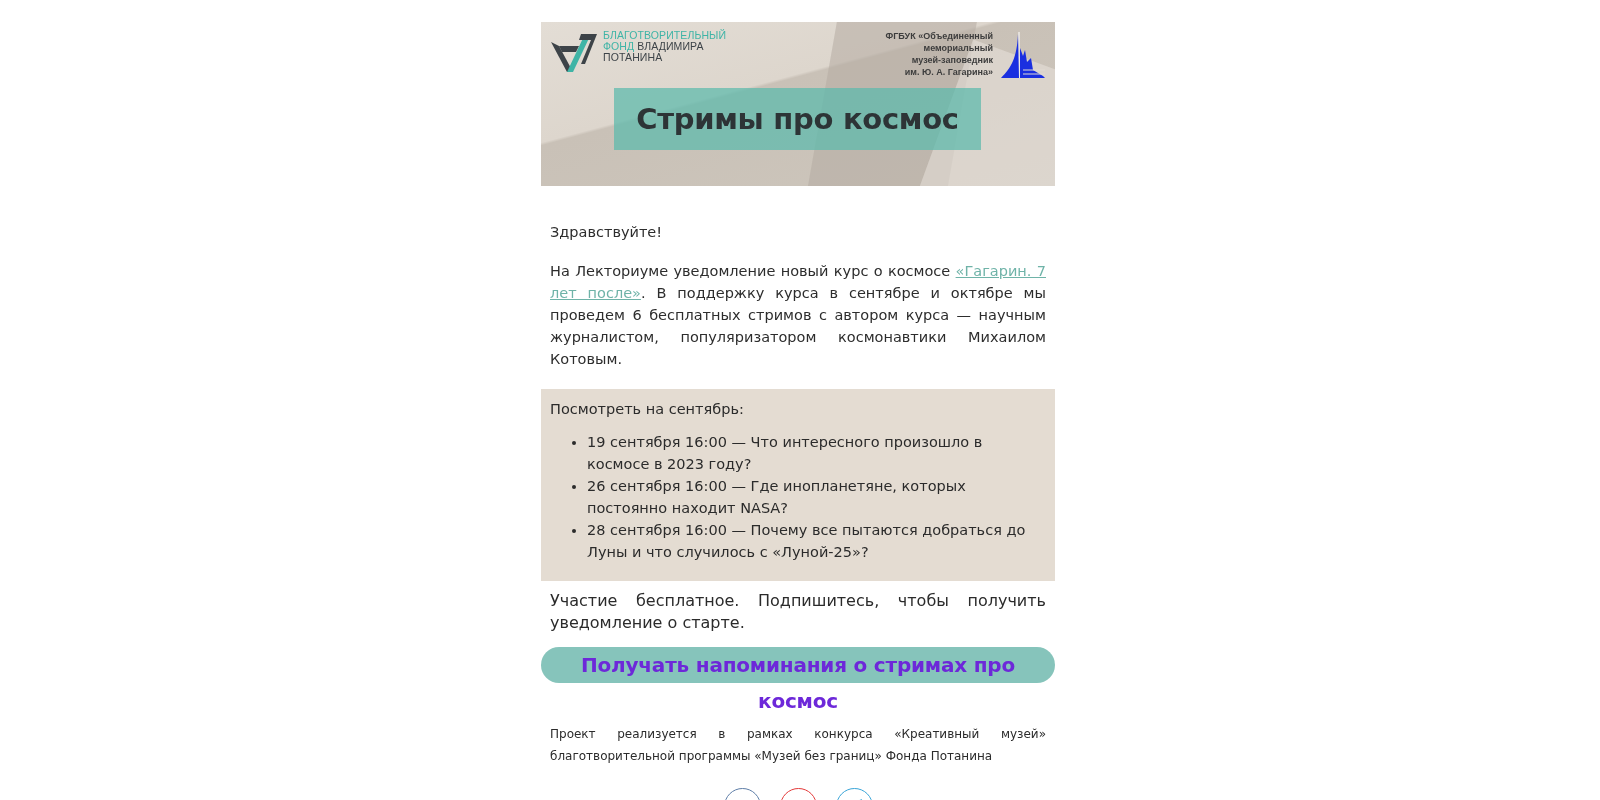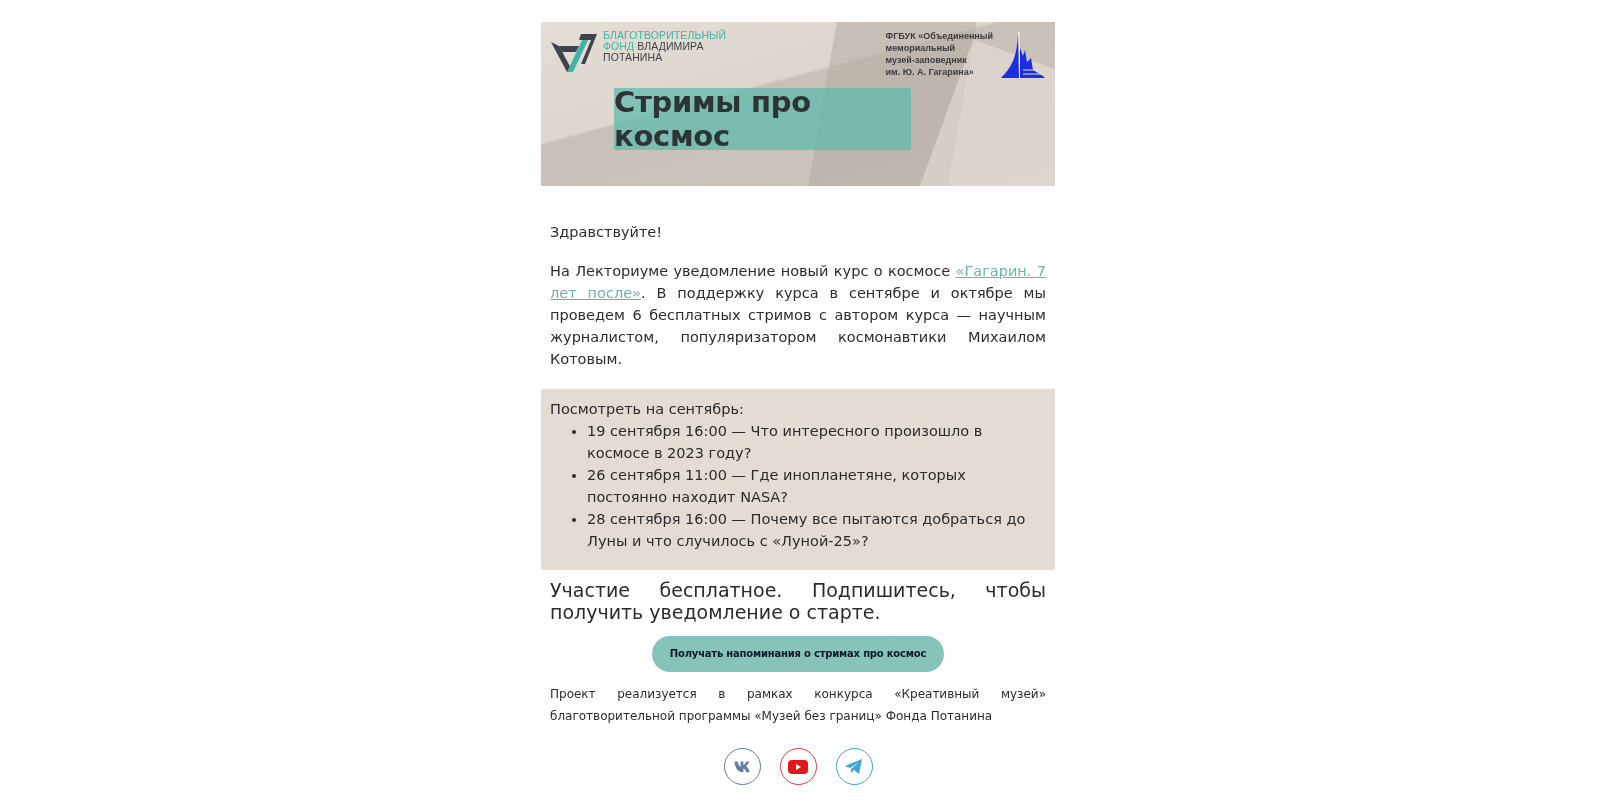--- a/index.html
+++ b/index.html
@@ -17,38 +17,38 @@
   .banner .plane2 { position: absolute; left: 280px; top: -20px; width: 140px; height: 220px; background: rgba(180,172,163,0.55); transform: skewX(-10deg); }
   .banner .plane3 { position: absolute; left: 400px; top: 40px; width: 160px; height: 160px; background: rgba(235,230,224,0.5); transform: rotate(20deg); }
 
   .logo-fund { position: absolute; left: 8px; top: 6px; display: flex; align-items: flex-start; }
   .logo-mark { width: 50px; height: 50px; }
   .logo-text { font-family: "Liberation Sans", sans-serif; font-weight: normal; font-size: 10.5px; line-height: 11px; margin-left: 4px; margin-top: 2px; letter-spacing: 0.1px; }
   .logo-text .teal { color: #3fb4a6; }
   .logo-text .dark { color: #3d4348; }
 
   .museum { position: absolute; right: 8px; top: 6px; display: flex; align-items: flex-start; }
-  .museum-text { font-family: "Liberation Sans", sans-serif; font-weight: bold; font-size: 9px; line-height: 12px; color: #3d3d3d; margin-top: 2px; }
+  .museum-text { font-family: "Liberation Sans", sans-serif; font-weight: bold; font-size: 9px; line-height: 12px; text-align: right; color: #3d3d3d; margin-top: 2px; }
   .museum-mark { width: 50px; height: 52px; margin-left: 4px; }
 
-  .banner-title { position: absolute; left: 73px; top: 66px; width: 297px; height: 62px; background: rgba(92,186,172,0.72); display: flex; align-items: center; justify-content: center; }
+  .banner-title { position: absolute; left: 73px; top: 66px; width: 367px; height: 62px; background: rgba(92,186,172,0.72); display: flex; align-items: center; justify-content: center; }
   .banner-title span { font-family: "DejaVu Sans", sans-serif; font-weight: bold; font-size: 29px; color: #2d3436; letter-spacing: -0.3px; }
 
   .content { padding: 0 9px; font-size: 14.5px; line-height: 22px; color: #2d2d2d; }
   .greeting { margin-top: 35px; }
   .intro { margin-top: 17px; text-align: justify; }
   .intro a { color: #6fb3a8; text-decoration: underline; cursor: pointer; }
 
   .schedule { margin-top: 19px; background: #e4dcd2; padding: 9px 9px 18px 9px; font-size: 14.5px; line-height: 22px; }
-  .schedule ul { padding-left: 37px; list-style: disc; }
+  .schedule ul { margin-top: 11px; padding-left: 37px; list-style: disc; }
   .schedule li { padding-left: 0; }
 
-  .participation { margin-top: 9px; padding: 0 9px; font-size: 19px; line-height: 22px; text-align: justify; }
+  .participation { margin-top: 9px; padding: 0 9px; font-size: 16px; line-height: 22px; text-align: justify; }
   .cta-row { text-align: center; margin-top: 13px; }
-  .cta { display: inline-block; background: #86c4bb; color: #0f172a; font-weight: bold; font-size: 10px; height: 36px; line-height: 36px; padding: 0 18px; border-radius: 18px; cursor: pointer; letter-spacing: -0.2px; }
+  .cta { display: inline-block; background: #86c4bb; color: #6d28d9; font-weight: bold; font-size: 20px; height: 36px; line-height: 36px; padding: 0 18px; border-radius: 18px; cursor: pointer; letter-spacing: -0.2px; }
 
   .project { margin-top: 11px; padding: 0 9px; font-size: 12px; line-height: 22px; text-align: justify; }
 
   .socials { margin-top: 21px; display: flex; justify-content: center; gap: 19px; }
   .soc { width: 37px; height: 37px; border-radius: 50%; border: 1.5px solid; display: flex; align-items: center; justify-content: center; cursor: pointer; background: #fff; }
   .soc.vk { border-color: #5e7ea8; }
   .soc.yt { border-color: #e43a3a; }
   .soc.tg { border-color: #3aa5d8; }
   .soc svg { display: block; }
 </style>
@@ -103,21 +103,21 @@
 
   <div class="content">
     <p class="greeting">Здравствуйте!</p>
     <p class="intro"><span>На Лекториуме уведомление новый курс о космосе </span><a>«Гагарин. 7 лет после»</a><span>. В поддержку курса в сентябре и октябре мы проведем 6 бесплатных стримов с автором курса — научным журналистом, популяризатором космонавтики Михаилом Котовым.</span></p>
   </div>
 
   <div class="schedule">
     <div>Посмотреть на сентябрь:</div>
     <ul>
       <li>19 сентября 16:00 — Что интересного произошло в космосе в 2023 году?</li>
-      <li>26 сентября 11:00 — Где инопланетяне, которых постоянно находит NASA?</li>
+      <li>26 сентября 16:00 — Где инопланетяне, которых постоянно находит NASA?</li>
       <li>28 сентября 16:00 — Почему все пытаются добраться до Луны и что случилось с «Луной-25»?</li>
     </ul>
   </div>
 
   <p class="participation">Участие бесплатное. Подпишитесь, чтобы получить уведомление о старте.</p>
 
   <div class="cta-row">
     <a class="cta">Получать напоминания о стримах про космос</a>
   </div>
 

